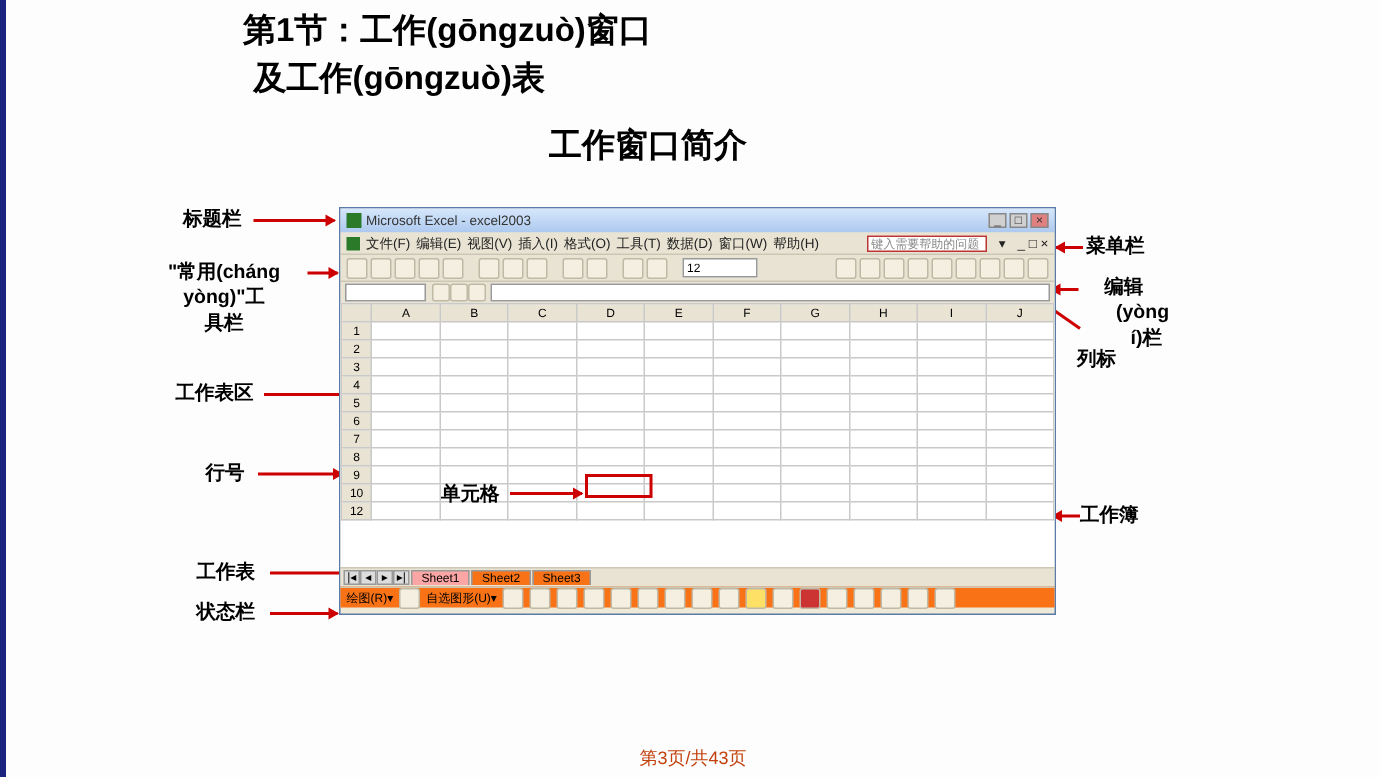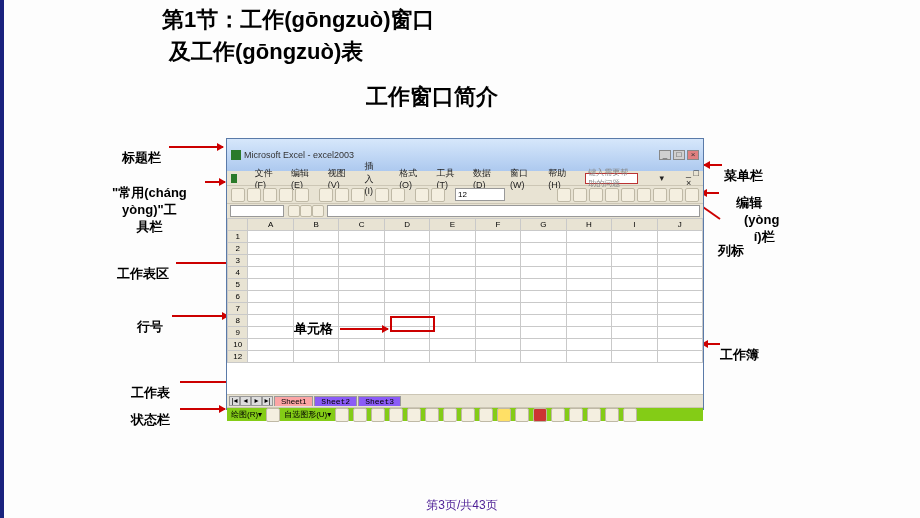--- a/index.html
+++ b/index.html
@@ -26,21 +26,20 @@
   top: 82px;
   font-size: 22px;
   font-weight: bold;
 }
 .label {
   position: absolute;
   font-size: 13px;
   font-weight: bold;
   text-align: center;
   line-height: 1.3;
-  margin-top: 12px;
 }
 .arrow {
   position: absolute;
   height: 2px;
   background: #c00;
 }
 .arrow::after {
   content:"";
   position:absolute;
   right:-1px; top:-3px;
@@ -57,34 +56,34 @@
 .excel {
   position:absolute;
   left:222px; top:138px;
   width:478px; height:272px;
   border:1px solid #5a7aa8;
   background:#efe9d7;
   font-size:9px;
   font-family: Tahoma, sans-serif;
 }
 .ex-title {
-  height:32px;
+  height:16px;
   background:linear-gradient(#d6e7fb,#adc9ef);
   display:flex;align-items:center;
   padding:0 4px;
   color:#333;
 }
 .ex-title .caption { flex:1; display:flex; align-items:center; gap:3px; }
 .ex-title .wbtn { width:12px;height:10px;margin-left:2px;background:#d0d0d0;border:1px solid #888;text-align:center;line-height:8px;font-size:8px;}
 .ex-close { background:#e08080 !important; }
 .ex-menu {
   height:14px;
   background:#e8e3d3;
   display:flex;align-items:center;
-  padding:0 4px; gap:18px;
+  padding:0 4px; gap:4px;
   color:#222;
 }
 .ex-menu span { font-size:9px; }
 .ex-menu .help-input {
   margin-left:auto;
   height:11px;width:80px;
   border:1px solid #b33;
   background:#fff;
   font-size:8px;color:#888;
   padding:0 2px;
@@ -131,24 +130,24 @@
   height:13px;
   background:#e8e3d3;
   display:flex;align-items:center;
   font-size:8px;
   padding:0 2px;
   border-top:1px solid #ccc6b5;
 }
 .ex-sheettabs .nav { display:flex;gap:0; }
 .ex-sheettabs .nav span { width:11px;height:10px;border:1px solid #999;background:#ddd;text-align:center;line-height:8px;}
 .ex-sheettabs .tab { padding:0 6px;border:1px solid #999;border-bottom:none;background:#fca5a5;margin-left:1px;}
-.ex-sheettabs .tab.inactive { background:#8b5cf6;font-family:Liberation Mono, monospace; }
+.ex-sheettabs .tab.inactive { background:#f97316; }
 .ex-drawbar {
   height:14px;
-  background:#84cc16;
+  background:#f97316;
   display:flex;align-items:center;
   padding:4px 4px;gap:4px;
   font-size:8px;
   border-top:1px solid #ccc6b5;
 }
 .ex-status {
   height:12px;
   background:#e8e3d3;
   display:flex;align-items:center;
   padding:0 6px;
@@ -164,21 +163,21 @@
 }
 .cell-lbl {
   position:absolute;
   font-size:13px;font-weight:bold;
 }
 .footer {
   position:absolute;
   left:0;right:0;bottom:4px;
   text-align:center;
   font-size:12px;
-  color:#4c1d95;
+  color:#c2410c;
 }
 .excel-icon {
   width:10px;height:10px;
   background:#2a7a2a;
   display:inline-block;
 }
 </style>
 </head>
 <body>
 

